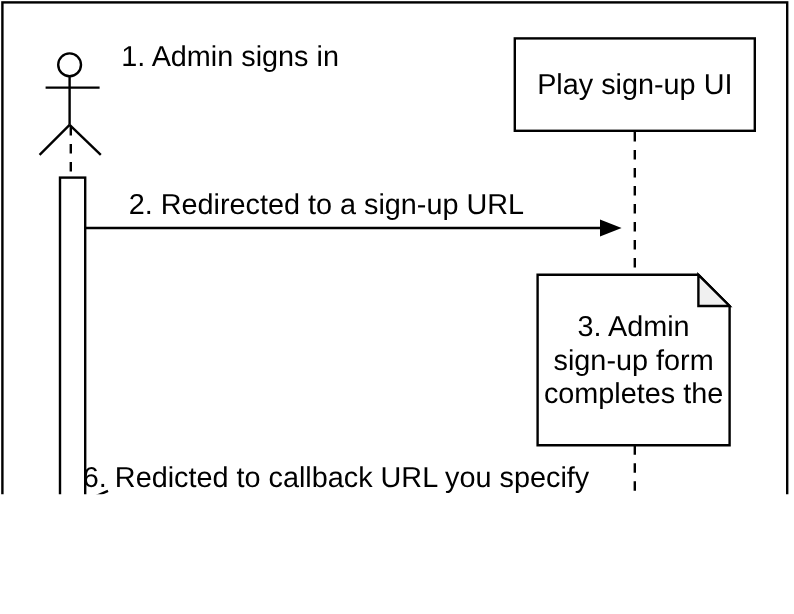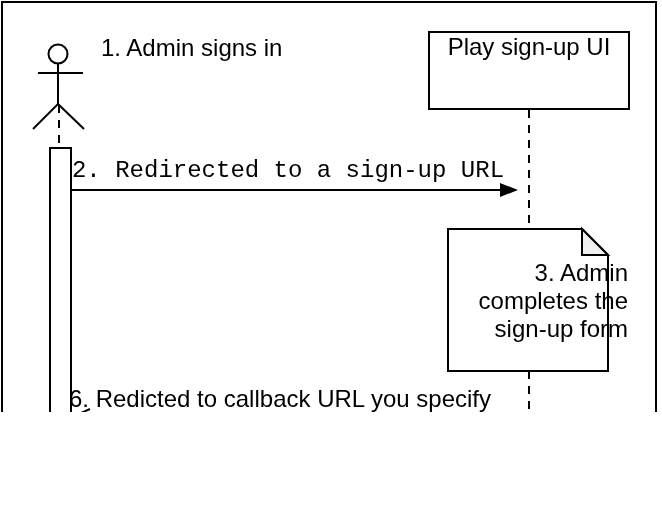--- a/index.html
+++ b/index.html
@@ -27,26 +27,26 @@
     font-size:24px;
     line-height:28px;
     white-space:nowrap;
     color:var(--stroke);
   }
   .txt.centered{transform:translateX(-50%);}
   .participant-box{
     position:absolute;left:428px;top:31px;width:202px;height:79px;
     background:var(--bg);
     border:2px solid var(--stroke);
-    display:flex;justify-content:center;
+    display:flex;align-items:center;justify-content:center;
     font-size:24px;
   }
   .note-text{
     position:absolute;left:428px;top:259px;width:200px;
-    text-align:right;
+    text-align:center;
     font-size:24px;line-height:28px;
   }
   .note-text div{white-space:nowrap;}
 </style>
 </head>
 <body>
 
 <div class="canvas">
 
   <div class="frame"></div>
@@ -79,23 +79,23 @@
   </svg>
 
   <div class="txt" style="left:101px;top:34px;">
     <div>1. Admin signs in</div>
   </div>
 
   <div class="participant-box">
     <span>Play sign-up UI</span>
   </div>
 
-  <div class="txt centered" style="left:288px;top:157px;font-family:Liberation Mono, monospace;">2. Redirected to a sign-up URL</div>
+  <div class="txt centered" style="left:272px;top:157px;">2. Redirected to a sign-up URL</div>
 
   <div class="note-text">
     <div>3. Admin</div>
+    <div>sign-up form</div>
     <div>completes the</div>
-    <div>sign-up form</div>
   </div>
 
   <div class="txt centered" style="left:280px;top:385px;">6. Redicted to callback URL you specify</div>
 
 </div>
 
 </body></html>

